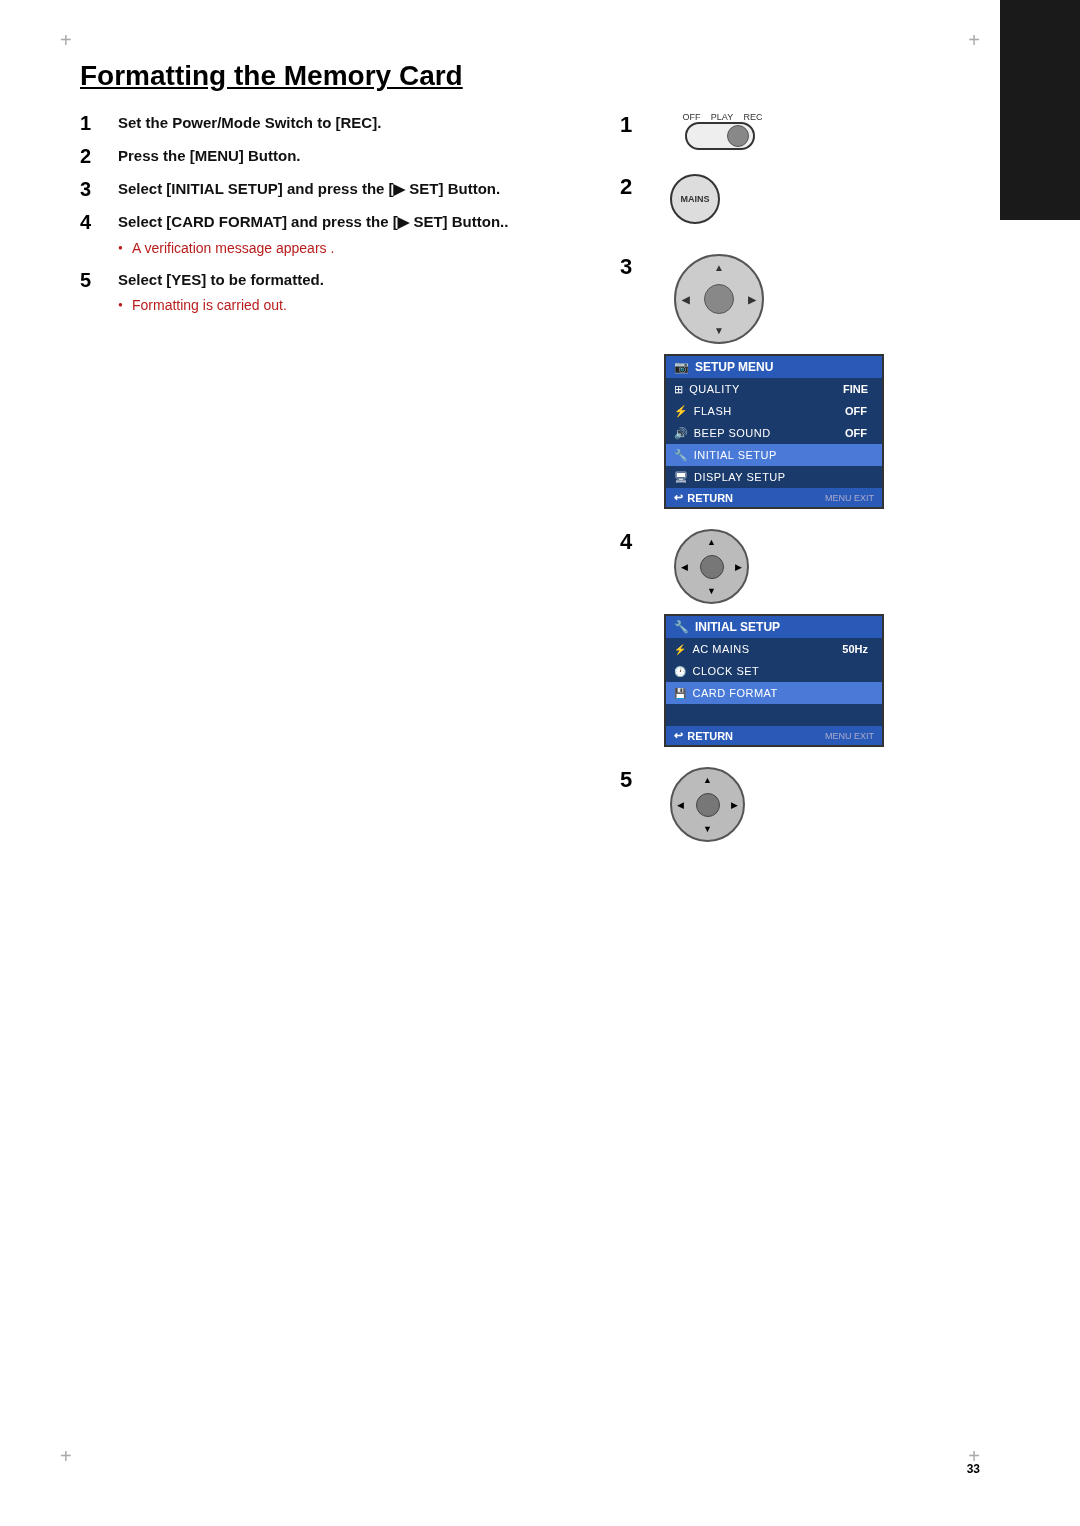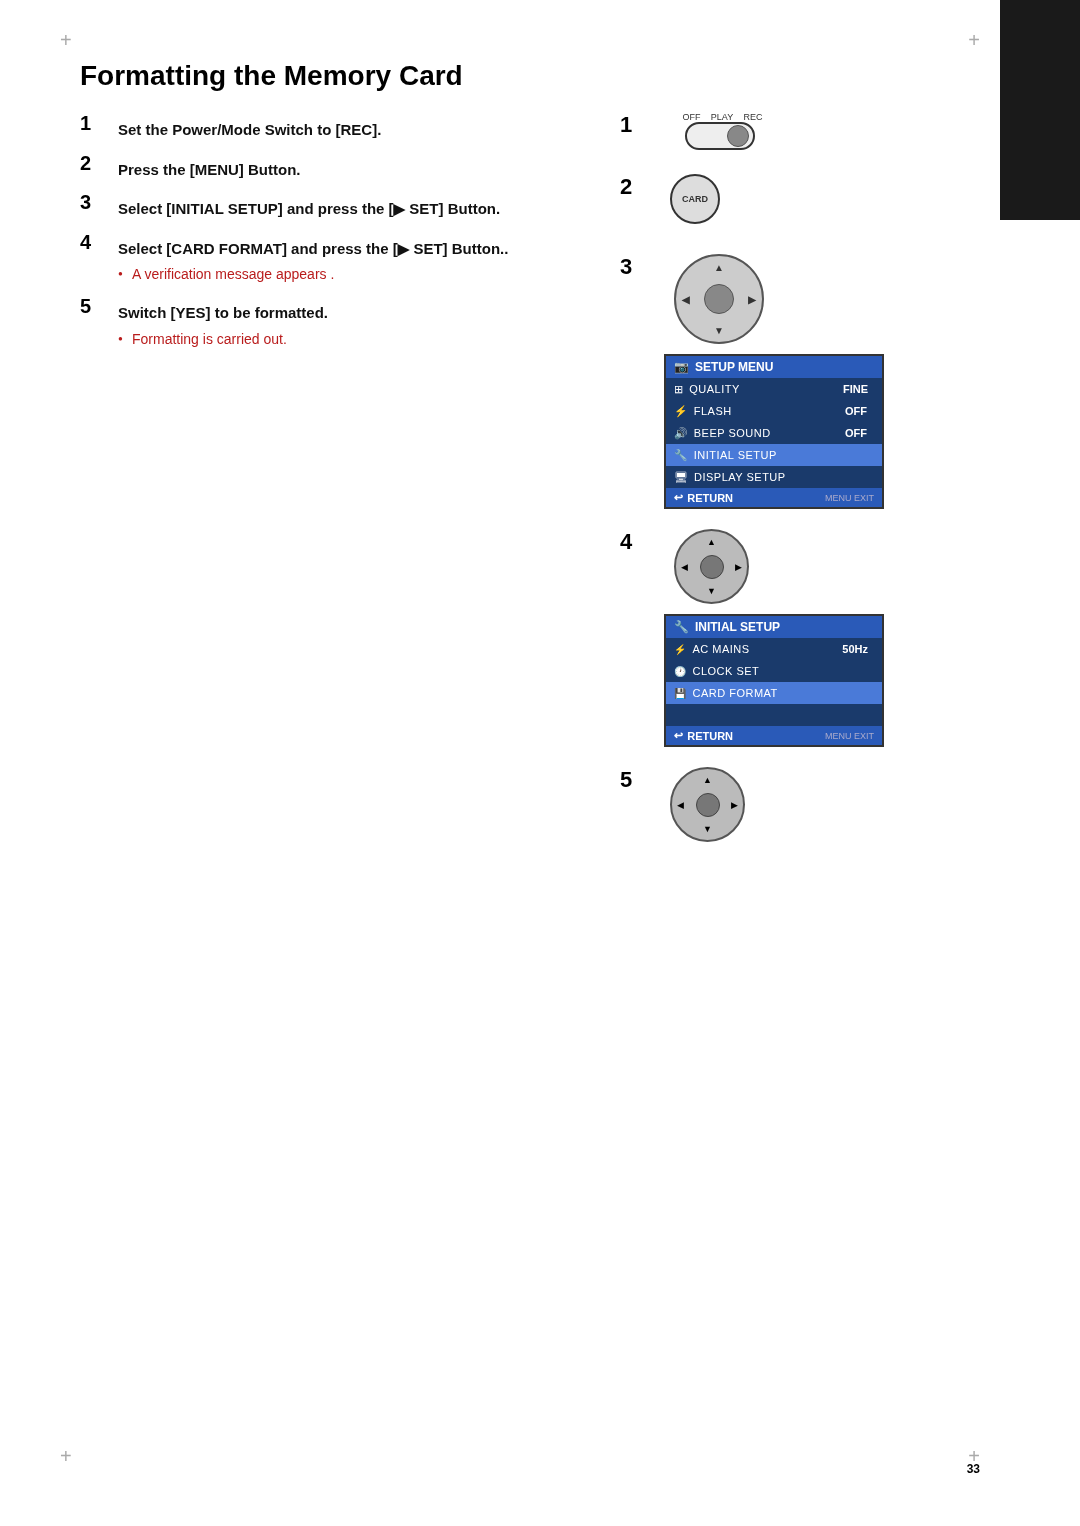--- a/index.html
+++ b/index.html
@@ -44,20 +44,21 @@
       flex: 0 0 380px;
       position: relative;
     }
 
     
     .page-title {
       font-size: 28px;
       font-weight: 900;
       margin-bottom: 12px;
       font-family: Arial Black, Arial, sans-serif;
+      text-decoration: underline;
     }
 
     .intro-text {
       font-size: 14px;
       line-height: 1.5;
       margin-bottom: 20px;
       color: #222;
     }
 
     
@@ -72,21 +73,20 @@
       font-size: 20px;
       font-weight: 900;
       min-width: 28px;
       font-family: Arial Black, Arial, sans-serif;
     }
 
     .step-text {
       font-size: 15px;
       line-height: 1.5;
       color: #111;
-      margin-top: 7px;
     }
 
     .step-text strong {
       font-weight: 900;
     }
 
     .sub-bullets {
       list-style: none;
       margin-top: 4px;
       margin-left: 0;
@@ -404,21 +404,21 @@
             <strong>Select [CARD FORMAT] and press the [▶ SET] Button..</strong>
             <ul class="sub-bullets">
               <li>A verification message appears .</li>
             </ul>
           </div>
         </div>
 
         <div class="step">
           <span class="step-number">5</span>
           <div class="step-text">
-            <strong>Switch [YES] to be formatted.</strong>
+            <strong>Select [YES] to be formatted.</strong>
             <ul class="sub-bullets">
               <li>Formatting is carried out.</li>
             </ul>
           </div>
         </div>
 
       </div>
     </div>
 
     <div class="right-column">
@@ -435,21 +435,21 @@
             <div class="switch-body">
               <div class="switch-indicator"></div>
             </div>
           </div>
         </div>
       </div>
 
       <div class="right-step-row" style="margin-bottom:30px;">
         <span class="right-step-num">2</span>
         <div class="right-step-content">
-          <div class="menu-btn-diagram">CARD</div>
+          <div class="menu-btn-diagram">MAINS</div>
         </div>
       </div>
 
       <div class="right-step-row" style="margin-bottom:20px; align-items:flex-start; gap:12px;">
         <span class="right-step-num">3</span>
         <div style="display:flex; flex-direction:column; gap:10px;">
 
           <div class="dpad-container">
             <div class="dpad-outer">
               <div class="dpad-center"></div>

